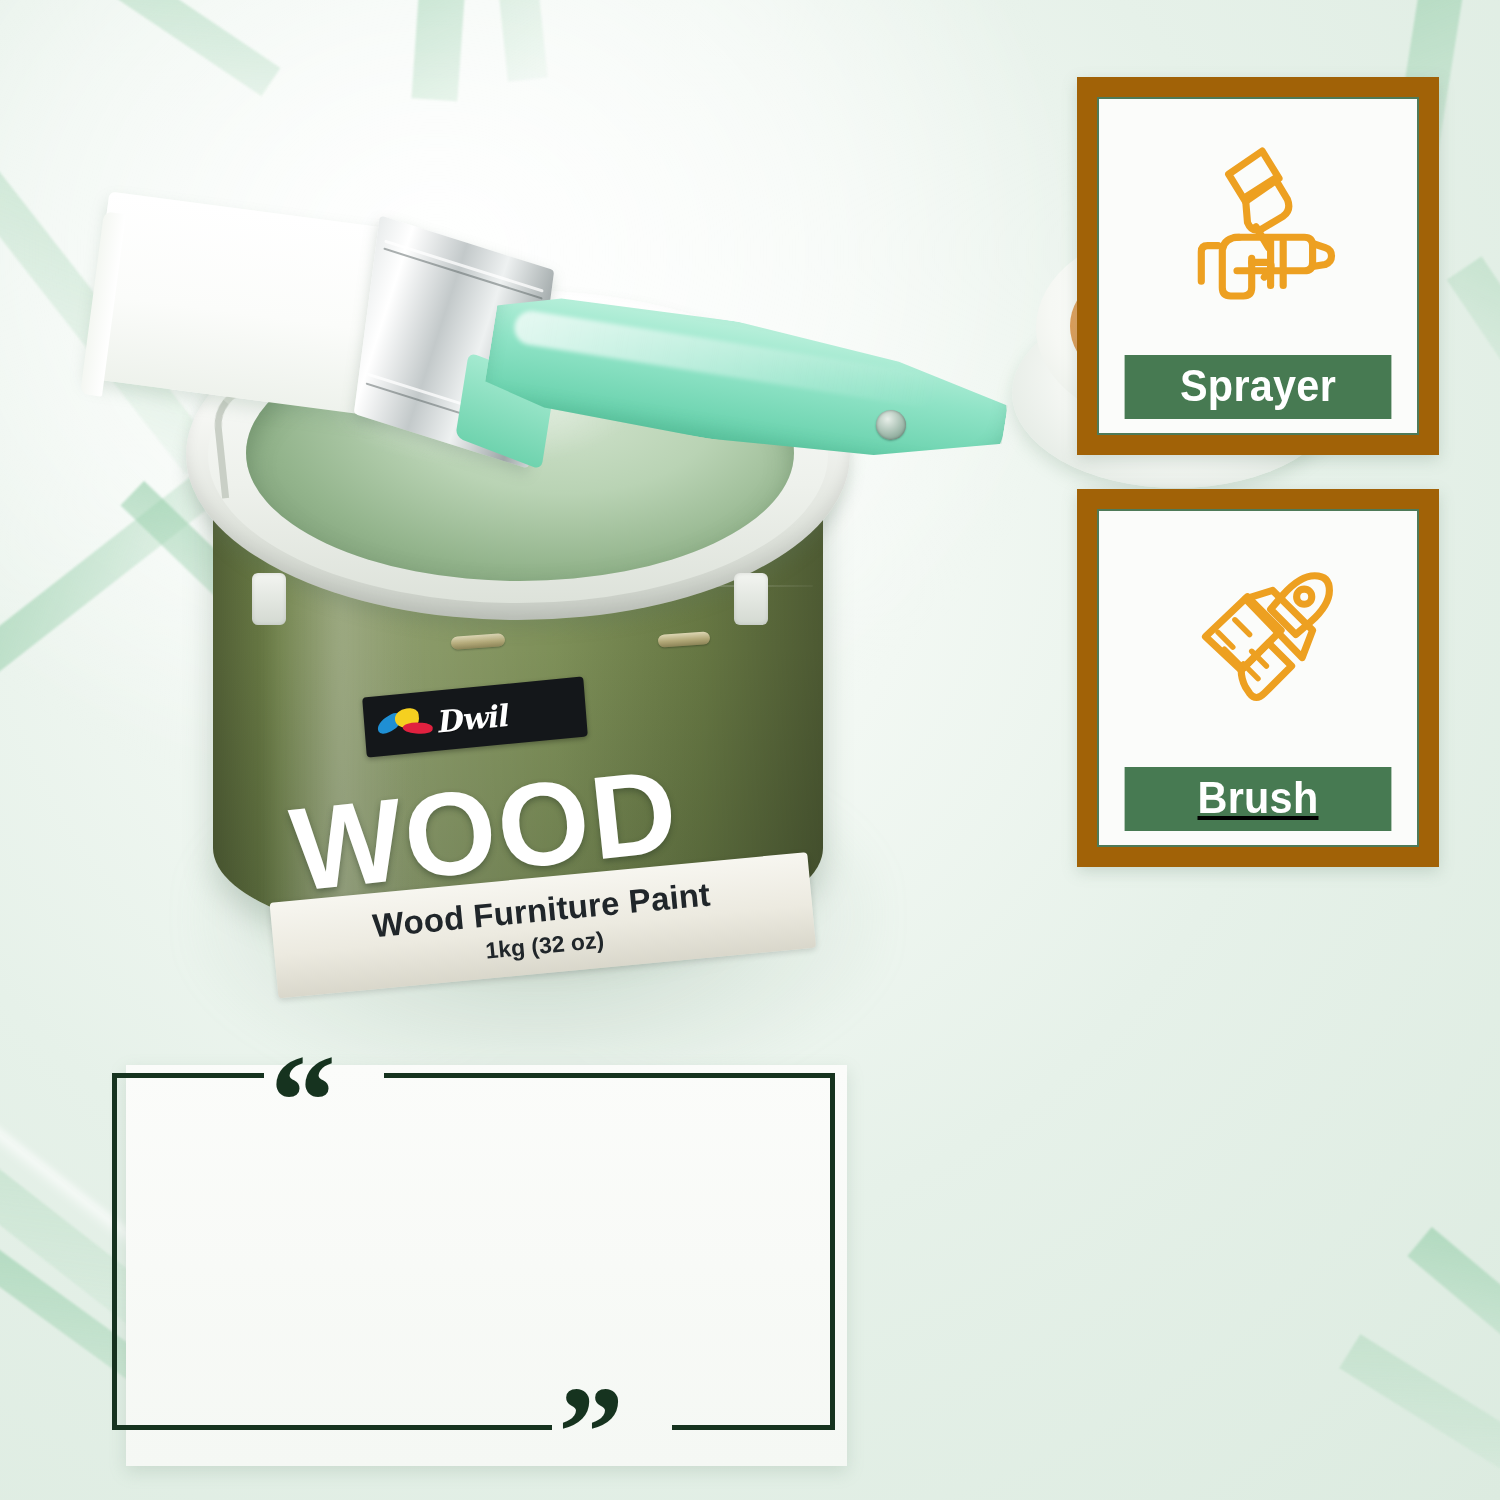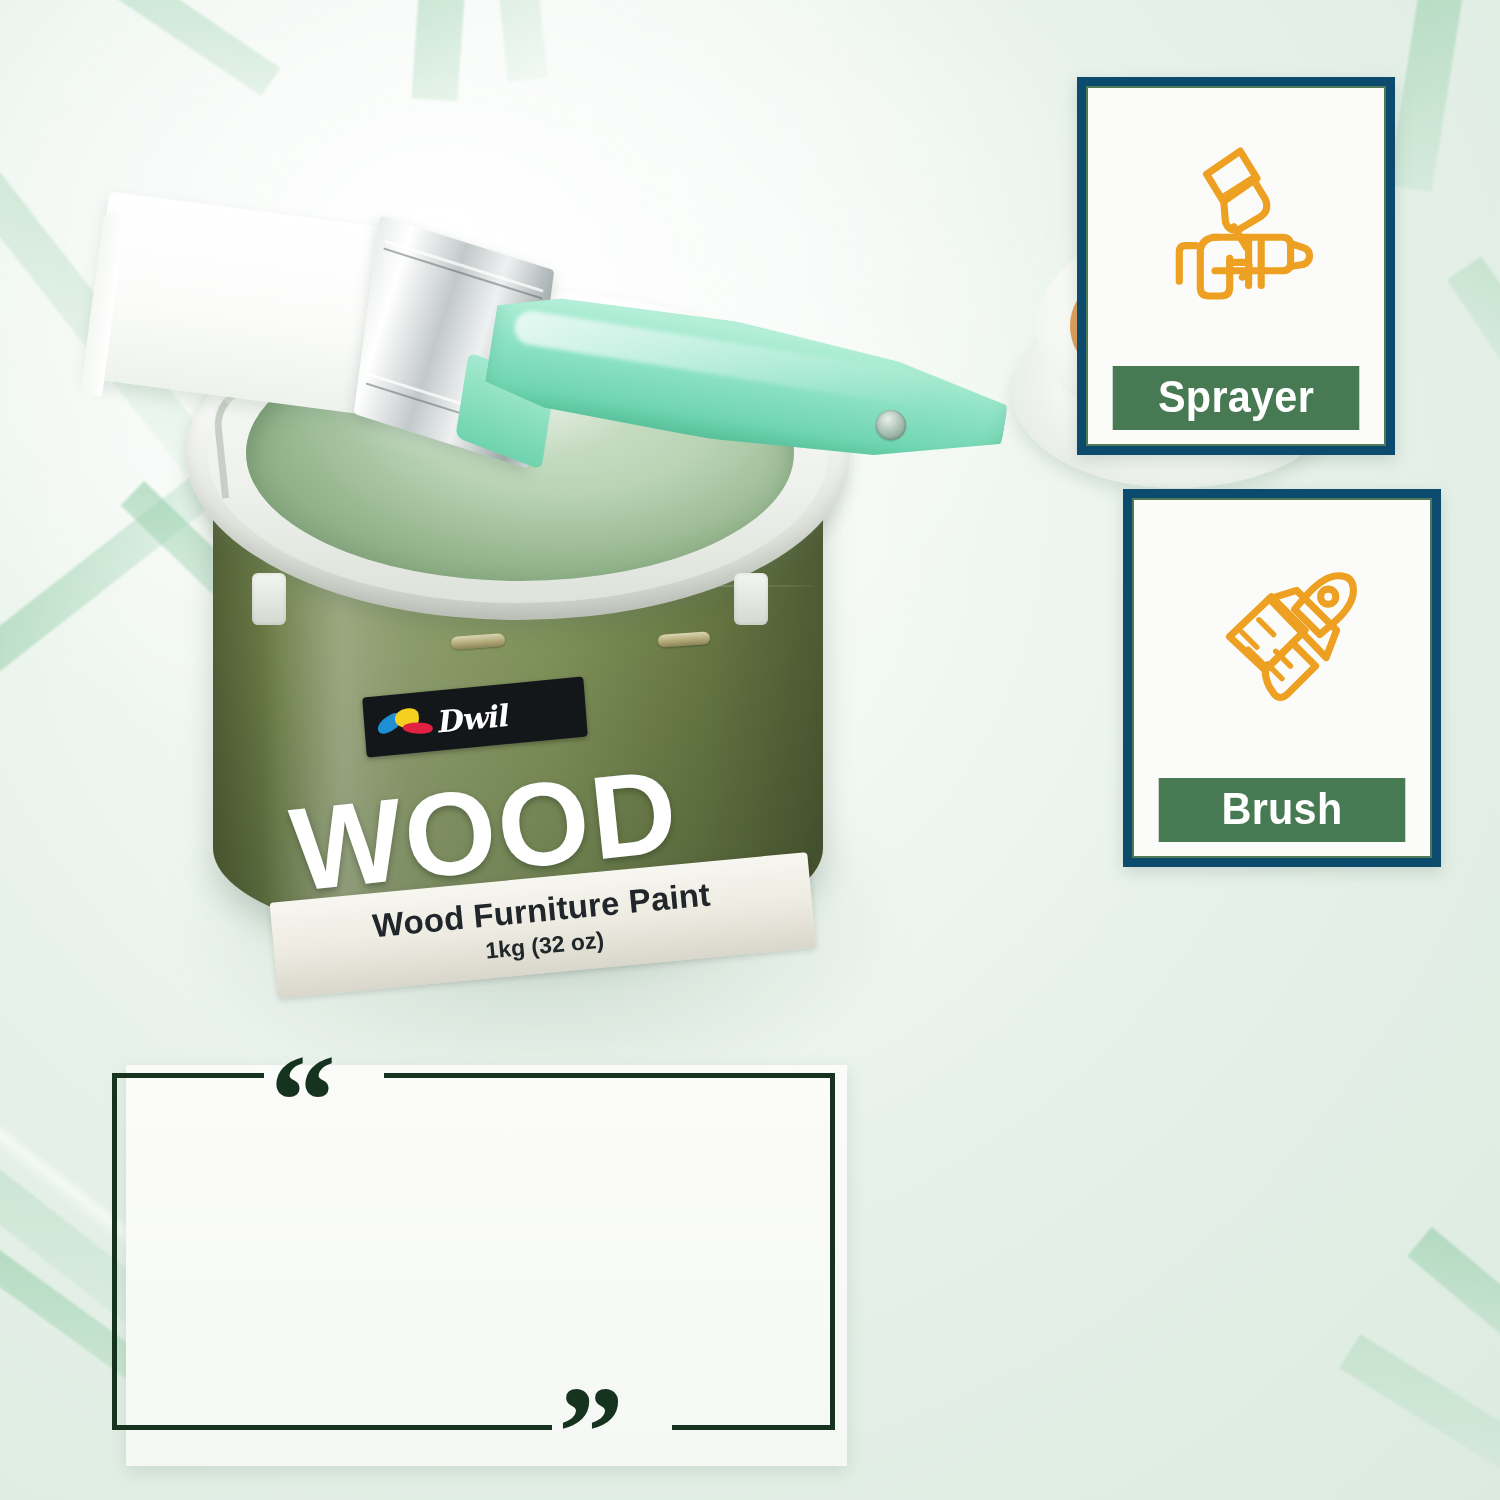--- a/index.html
+++ b/index.html
@@ -236,44 +236,44 @@
   }
   .cup-liquid {
     position:absolute; left:58px; top:34px; width:200px; height:140px; border-radius:50%;
     background:radial-gradient(ellipse at 50% 40%, #f3c284 0%, #e8a863 52%, #cf8d4a 100%);
     filter:blur(.6px);
   }
 
   
   .card {
     position:absolute;
-    width:318px;
-    background:#0c4a6e;
-    padding:9px;
+    width:362px;
+    background:#a16207;
+    padding:20px;
     box-shadow:0 5px 14px rgba(110,140,118,.26);
   }
   .card-inner {
     border:2px solid #4e7a58;
     height:100%;
     background:#fbfcfa;
     display:flex; flex-direction:column; align-items:center;
     padding:12px 14px 14px;
   }
   .card-icon { flex:1 1 auto; display:flex; align-items:center; justify-content:center; width:100%; }
   .card-icon svg { display:block; }
   .card-label {
     width:100%; background:#477a52; color:#ffffff;
     font-weight:700; font-size:45px; text-align:center;
     padding:8px 0 11px; line-height:1;
     letter-spacing:.3px;
     font-stretch:condensed;
     transform:scaleX(.92);
   }
   #card-sprayer { left:1077px; top:77px;  height:378px; }
-  #card-brush   { left:1123px; top:489px; height:378px; }
+  #card-brush   { left:1077px; top:489px; height:378px;text-decoration:underline; }
   #card-roller  { left:1077px; top:909px; height:378px; }
 
   
   #tips { position:absolute; left:112px; top:1049px; width:723px; height:401px; }
   .tips-panel {
     position:absolute; left:14px; top:16px; right:-12px; bottom:-16px;
     background:linear-gradient(180deg,#fbfcfa 0%,#f5f8f4 100%);
     box-shadow:0 6px 16px rgba(120,148,126,.22);
   }
   .tips-frame { position:absolute; inset:0; }

